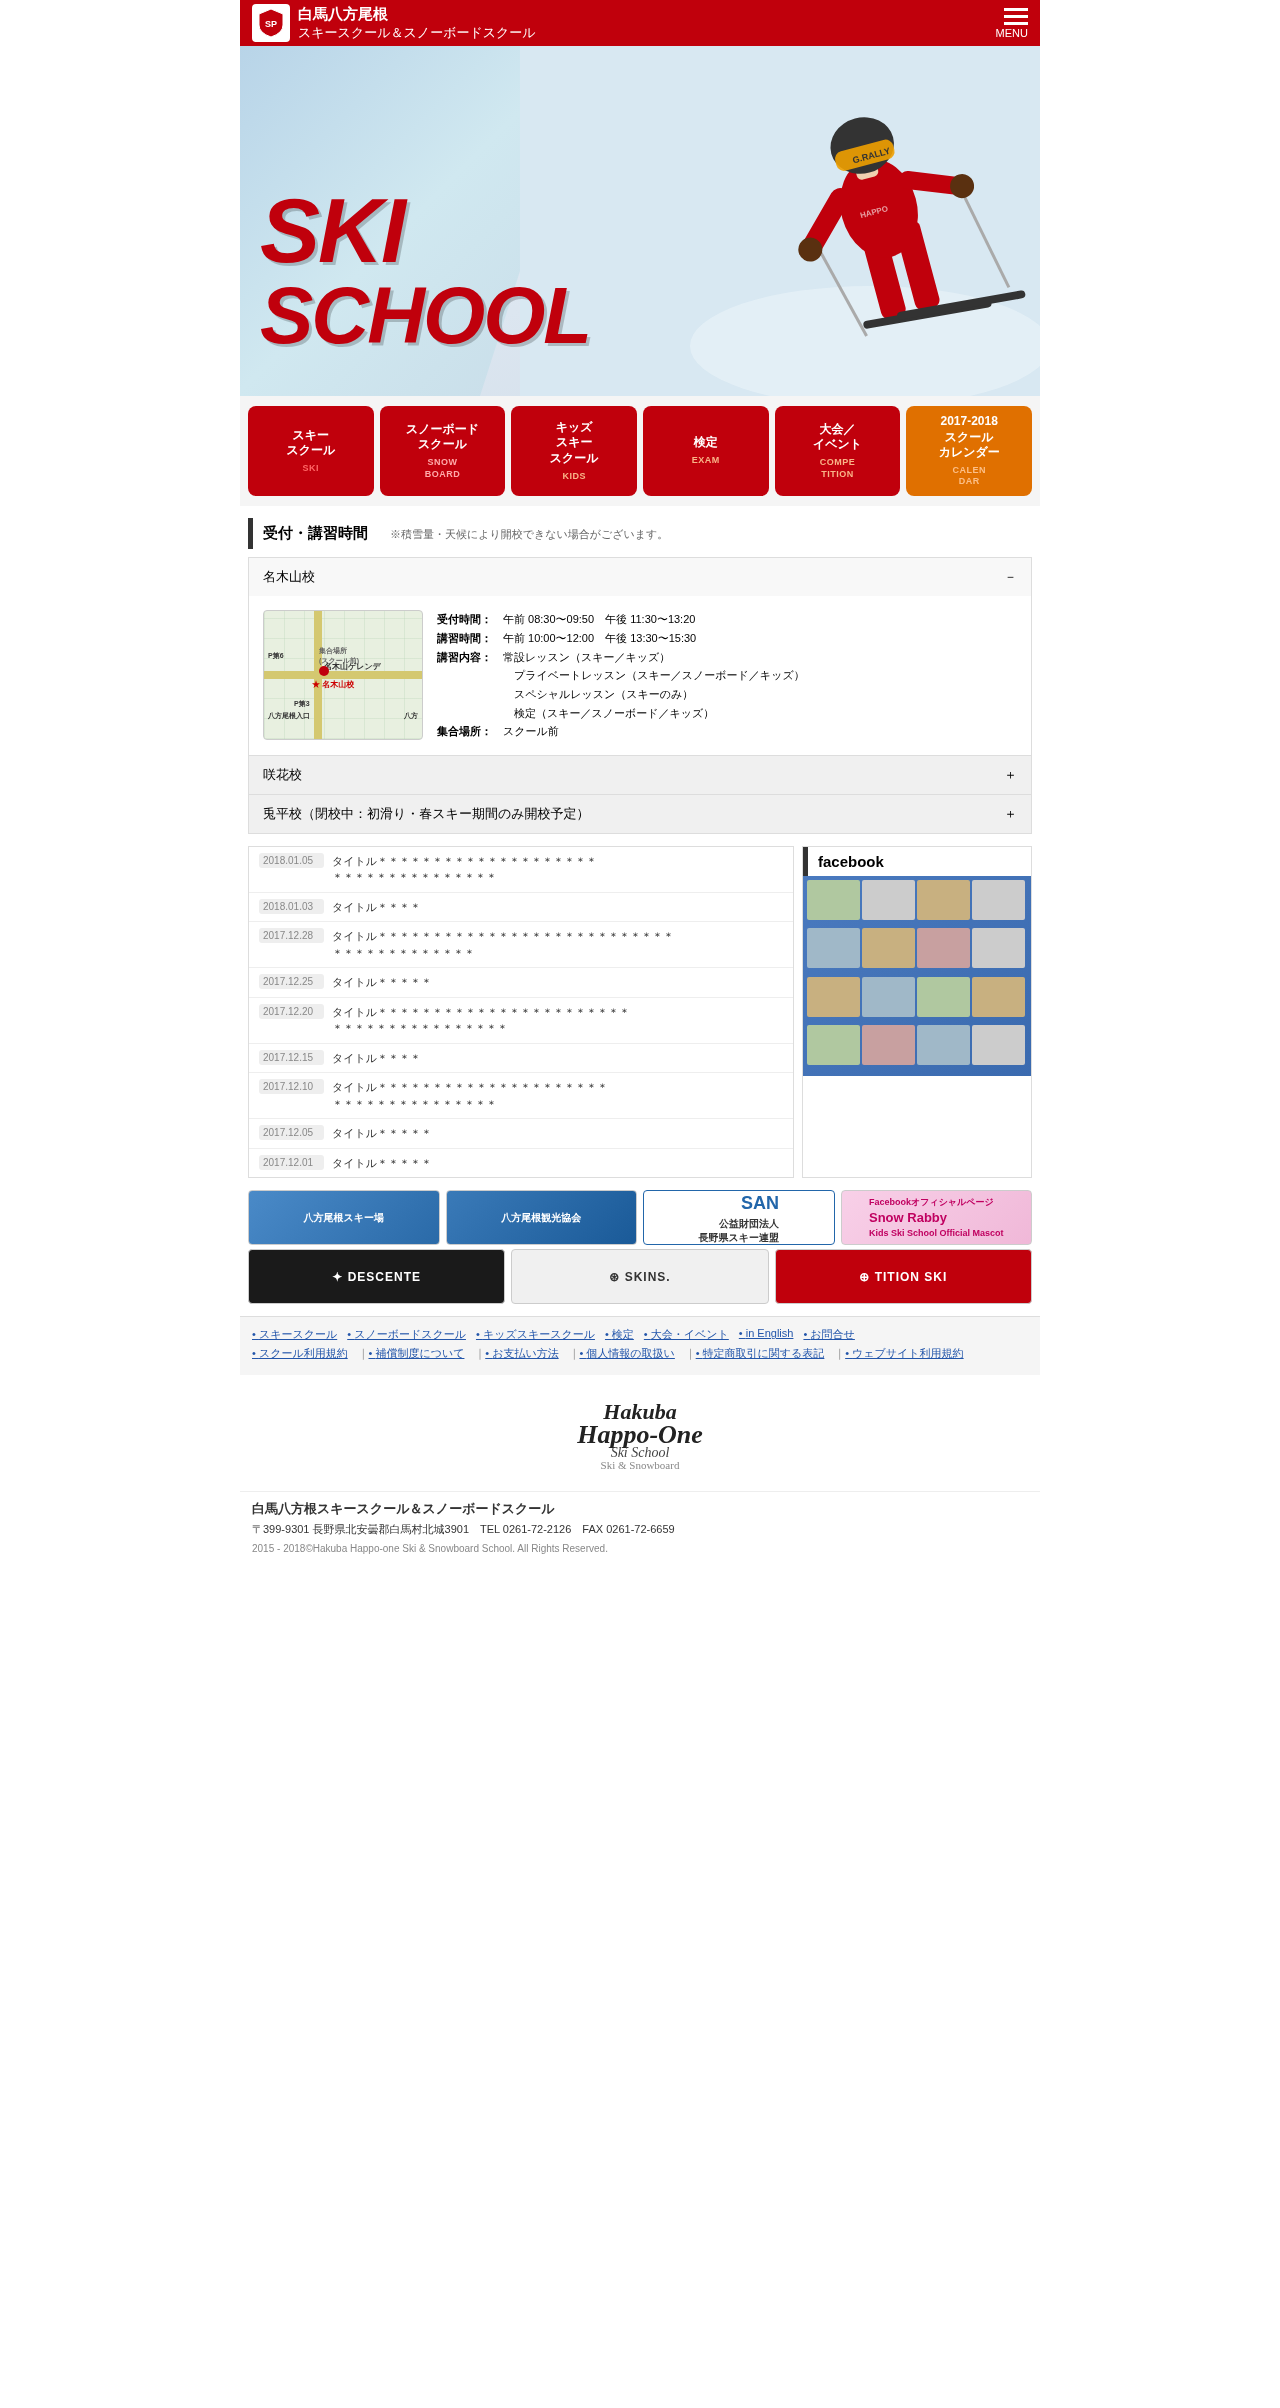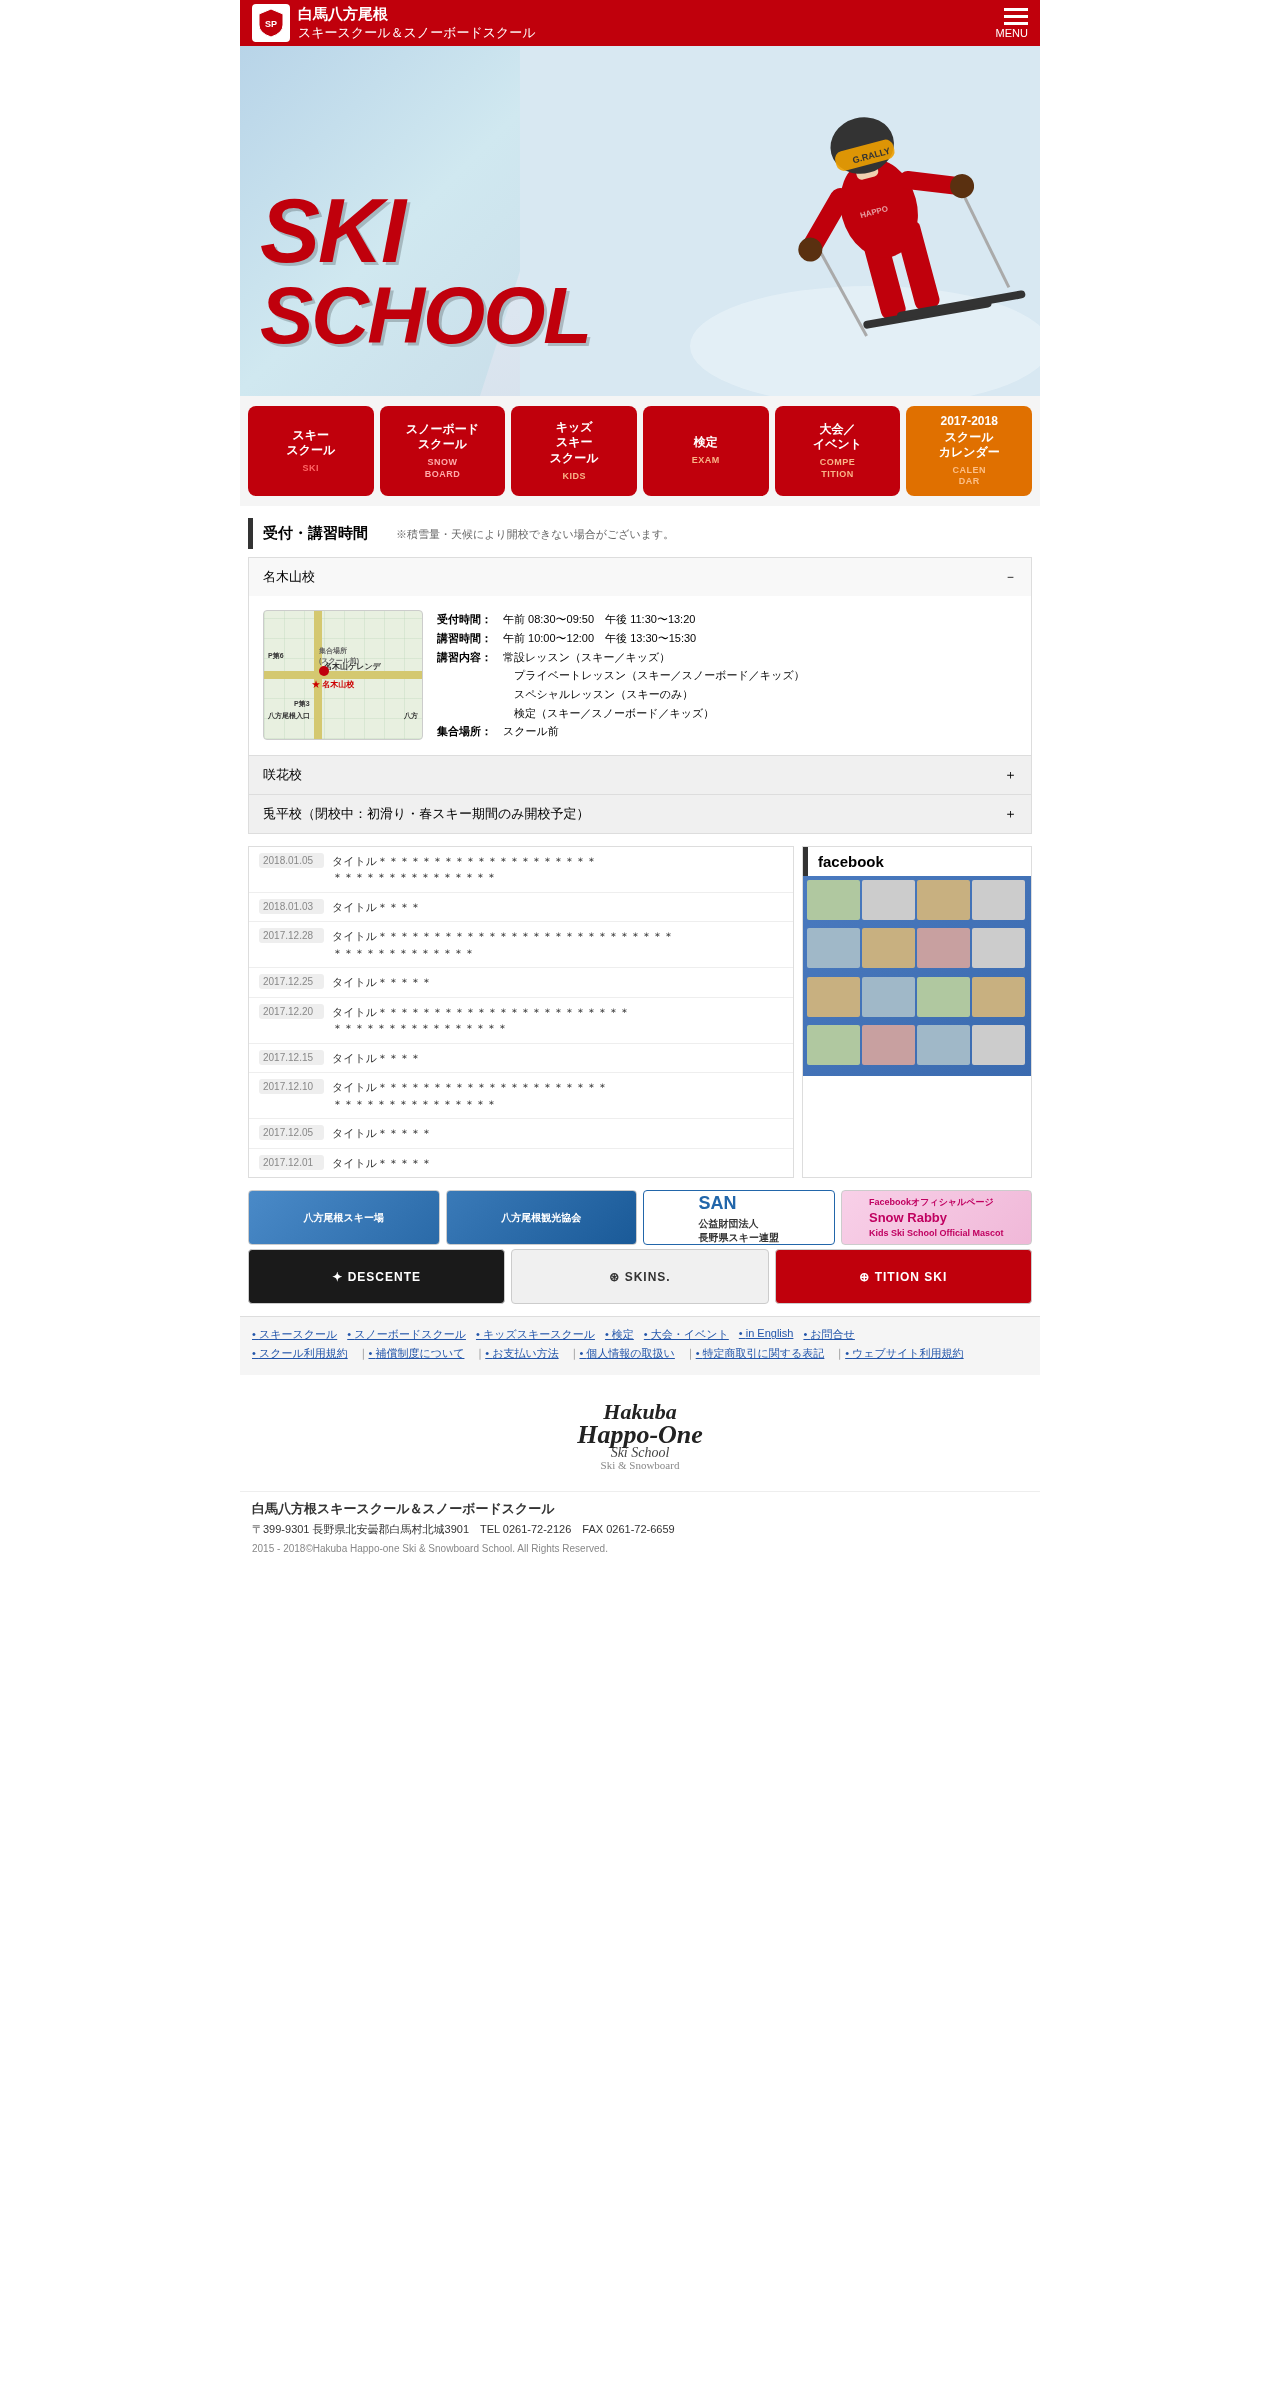--- a/index.html
+++ b/index.html
@@ -402,21 +402,21 @@
   <div class="nav-btn">
     <div class="main-label">大会／<br>イベント</div>
     <div class="sub-label">COMPE<br>TITION</div>
   </div>
   <div class="nav-btn orange">
     <div class="main-label">2017-2018<br>スクール<br>カレンダー</div>
     <div class="sub-label">CALEN<br>DAR</div>
   </div>
 </div>
 
-<div style="margin: 12px 8px 4px 8px; display: flex; align-items: baseline; gap: 10px;">
+<div style="margin: 12px 8px 4px 8px; display: flex; align-items: baseline; gap: 4px;">
   <div style="border-left: 5px solid #333; padding: 6px 10px; font-size: 15px; font-weight: bold;">受付・講習時間</div>
   <span class="schedule-note">※積雪量・天候により開校できない場合がございます。</span>
 </div>
 
 <div class="schedule-container">
 
   <div class="schedule-item">
     <div class="schedule-header open">
       <span>名木山校</span>
       <span>－</span>
@@ -544,21 +544,21 @@
 </div>
 
 <div class="sponsor-row">
   <div class="sponsor-btn sponsor-ski">
     <span>八方尾根スキー場</span>
   </div>
   <div class="sponsor-btn sponsor-kanko">
     <span>八方尾根観光協会</span>
   </div>
   <div class="sponsor-btn sponsor-san">
-    <span style="font-size:10px;text-align:left;line-height:1.4;">
+    <span style="font-size:10px;text-align:right;line-height:1.4;">
       <span style="font-size:18px;font-weight:900;color:#2266aa;">SAN</span><br>
       公益財団法人<br>長野県スキー連盟
     </span>
   </div>
   <div class="sponsor-btn sponsor-snow">
     <span style="text-align:left;line-height:1.4;font-size:9px;">
       Facebookオフィシャルページ<br>
       <strong style="font-size:13px;color:#c00060;">Snow Rabby</strong><br>
       Kids Ski School Official Mascot
     </span>

